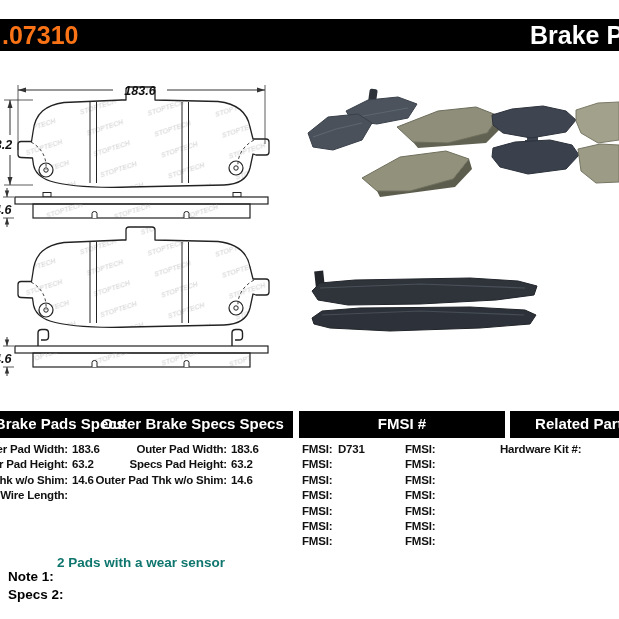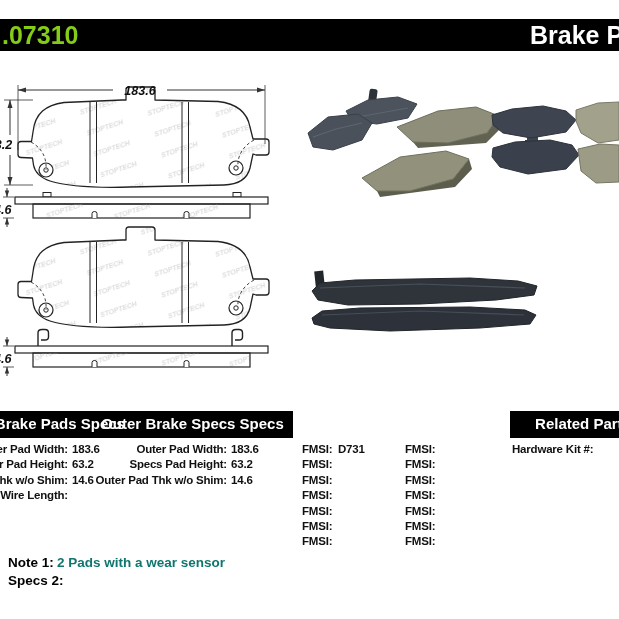--- a/index.html
+++ b/index.html
@@ -1,42 +1,42 @@
 <!DOCTYPE html>
 <html><head>
 <meta charset="utf-8">
 <style>
   html,body{margin:0;padding:0;background:#ffffff;}
   .page{position:relative;width:619px;height:619px;background:#ffffff;overflow:hidden;
         font-family:"Liberation Sans",sans-serif;}
   
   .topbar{position:absolute;left:0;top:19px;width:619px;height:32px;background:#000000;}
-  .topbar .pn{position:absolute;left:2px;top:2px;color:#84cc16;font-size:25px;font-weight:bold;white-space:nowrap;}
+  .topbar .pn{position:absolute;left:2px;top:2px;color:#f97316;font-size:25px;font-weight:bold;white-space:nowrap;}
   .topbar .ttl{position:absolute;left:530px;top:2px;color:#ffffff;font-size:25px;font-weight:bold;white-space:nowrap;}
   
   .hbar{position:absolute;top:411px;height:27px;background:#000000;color:#ffffff;}
   .hbar span{position:absolute;top:4px;font-size:15px;font-weight:bold;white-space:nowrap;}
   #bar-specs{left:0;width:293px;}
   #bar-specs .h-inner{left:-46px;}
   #bar-specs .h-outer{left:100px;width:185px;text-align:center;}
   #bar-fmsi{left:299px;width:206px;}
   #bar-fmsi span{left:0;width:206px;text-align:center;}
   #bar-related{left:510px;width:146px;}
   #bar-related span{left:0;width:146px;text-align:center;}
   
   .cell{position:absolute;font-size:11.5px;font-weight:bold;letter-spacing:-0.2px;white-space:nowrap;color:#111;}
   .r-lab-in{right:551px;text-align:right;}
   .r-val-in{left:72px;}
   .r-lab-out{right:392px;text-align:left;}
   .r-val-out{left:231px;}
   .f-lab1{left:302px;} .f-val1{left:338px;}
   .f-lab2{left:405px;}
-  .rel-lab{left:512px;text-align:right;}
-  
-  .note-lab{position:absolute;left:8px;font-size:13.5px;font-weight:bold;color:#000;}
+  .rel-lab{left:500px;text-align:right;}
+  
+  .note-lab{position:absolute;left:8px;font-size:13.5px;font-weight:bold;color:#000;margin-top:14px;}
   .note-txt{position:absolute;left:57px;font-size:13.5px;font-weight:bold;color:#0f766e;white-space:nowrap;}
   svg{position:absolute;}
   svg text{font-family:"Liberation Sans",sans-serif;}
   .dim{font-size:12.5px;font-weight:bold;font-style:italic;fill:#111;}
 </style>
 </head>
 <body>
 
 <div class="page">
 
@@ -153,20 +153,23 @@
       <polyline points="20,203 120,199 225,203" fill="none" stroke="#4a5058" stroke-width="1.2"></polyline>
       <polygon points="12,233 22,226 60,223 170,222 225,225 236,230 230,239 180,243 90,246 30,243 14,239" fill="#2d323a" stroke="#212529" stroke-width="1"></polygon>
       <polyline points="22,230 120,226 224,230" fill="none" stroke="#474d55" stroke-width="1.2"></polyline>
     </g>
   </svg>
 
   <div class="hbar" id="bar-specs">
     <span class="h-inner">Inner Brake Pads Specs</span>
     <span class="h-outer">Outer Brake Specs Specs</span>
   </div>
+  <div class="hbar" id="bar-fmsi">
+    <span>FMSI #</span>
+  </div>
   <div class="hbar" id="bar-related">
     <span>Related Parts</span>
   </div>
 
   <span class="cell r-lab-in" style="top:443px">Inner Pad Width:</span>
   <span class="cell r-val-in" style="top:443px">183.6</span>
   <span class="cell r-lab-in" style="top:458px">Inner Pad Height:</span>
   <span class="cell r-val-in" style="top:458px">63.2</span>
   <span class="cell r-lab-in" style="top:474px">Inner Pad Thk w/o Shim:</span>
   <span class="cell r-val-in" style="top:474px">14.6</span>

